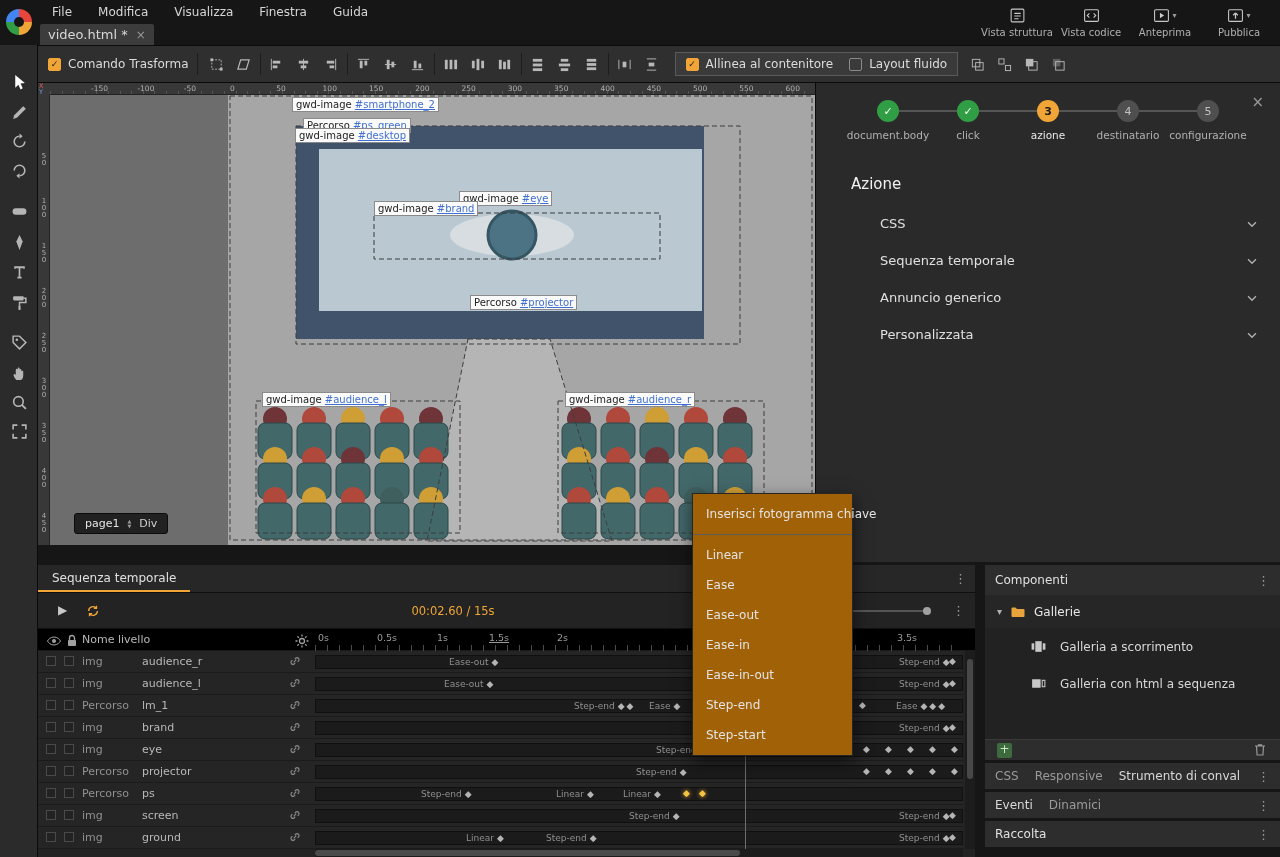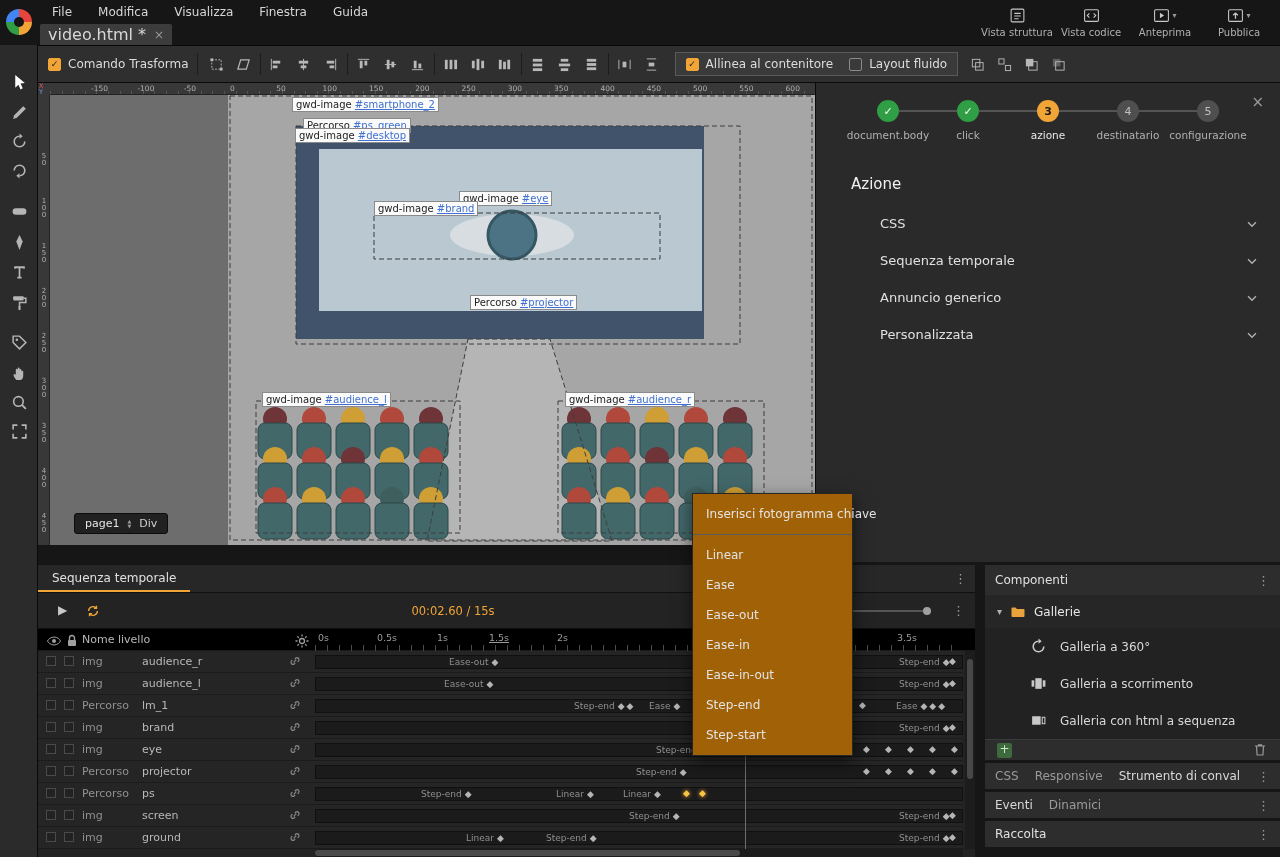--- a/index.html
+++ b/index.html
@@ -128,21 +128,21 @@
   <div class="abs" id="header">
     <div class="abs" id="logo"></div>
     <div class="abs" id="menu-row">
         <span class="menu-item">File</span>
         <span class="menu-item">Modifica</span>
         <span class="menu-item">Visualizza</span>
         <span class="menu-item">Finestra</span>
         <span class="menu-item">Guida</span>
       </div>
     <div class="abs" id="tab">
-      <span style="font-size:16px;color:#d8d8d8">video.html *</span>
+      <span style="font-size:13px;color:#d8d8d8">video.html *</span>
       <span style="color:#999;font-size:12px">×</span>
     </div>
     <div class="abs" id="top-actions">
         <div class="top-action">
           <div class="ta-icons">
             <span class="icon" style="width: 17px; height: 17px;">
               <svg viewBox="0 0 16 16">
                 <rect x="2" y="2" width="12" height="12" rx="1" fill="none" stroke="currentColor"></rect>
                 <path d="M5 6h6M5 8.5h6M5 11h4" stroke="currentColor"></path>
               </svg>
@@ -988,29 +988,20 @@
           <svg viewBox="0 0 16 16">
             <path d="M1.5 4.5a1 1 0 0 1 1-1h3L7 5h6.5a1 1 0 0 1 1 1v6a1 1 0 0 1-1 1h-11a1 1 0 0 1-1-1z" fill="currentColor"></path>
           </svg>
         </span>
       <span style="font-size:12px;color:#e8e8e8">Gallerie</span>
     </div>
     <div id="comp-items">
         <div class="crow">
           <span class="icon" style="width: 17px; height: 17px;">
             <svg viewBox="0 0 16 16">
-              <path d="M13 8A5 5 0 1 1 8 3" fill="none" stroke="currentColor" stroke-width="1.5"></path>
-              <path d="M8 .5L11 3 8 5.5z" fill="currentColor"></path>
-            </svg>
-          </span>
-          <span class="clabel">Galleria a 360°</span>
-        </div>
-        <div class="crow">
-          <span class="icon" style="width: 17px; height: 17px;">
-            <svg viewBox="0 0 16 16">
               <rect x="5" y="3" width="6" height="10" fill="currentColor"></rect>
               <rect x="1.5" y="5" width="2.5" height="6" fill="currentColor"></rect>
               <rect x="12" y="5" width="2.5" height="6" fill="currentColor"></rect>
             </svg>
           </span>
           <span class="clabel">Galleria a scorrimento</span>
         </div>
         <div class="crow">
           <span class="icon" style="width: 17px; height: 17px;">
             <svg viewBox="0 0 16 16">

